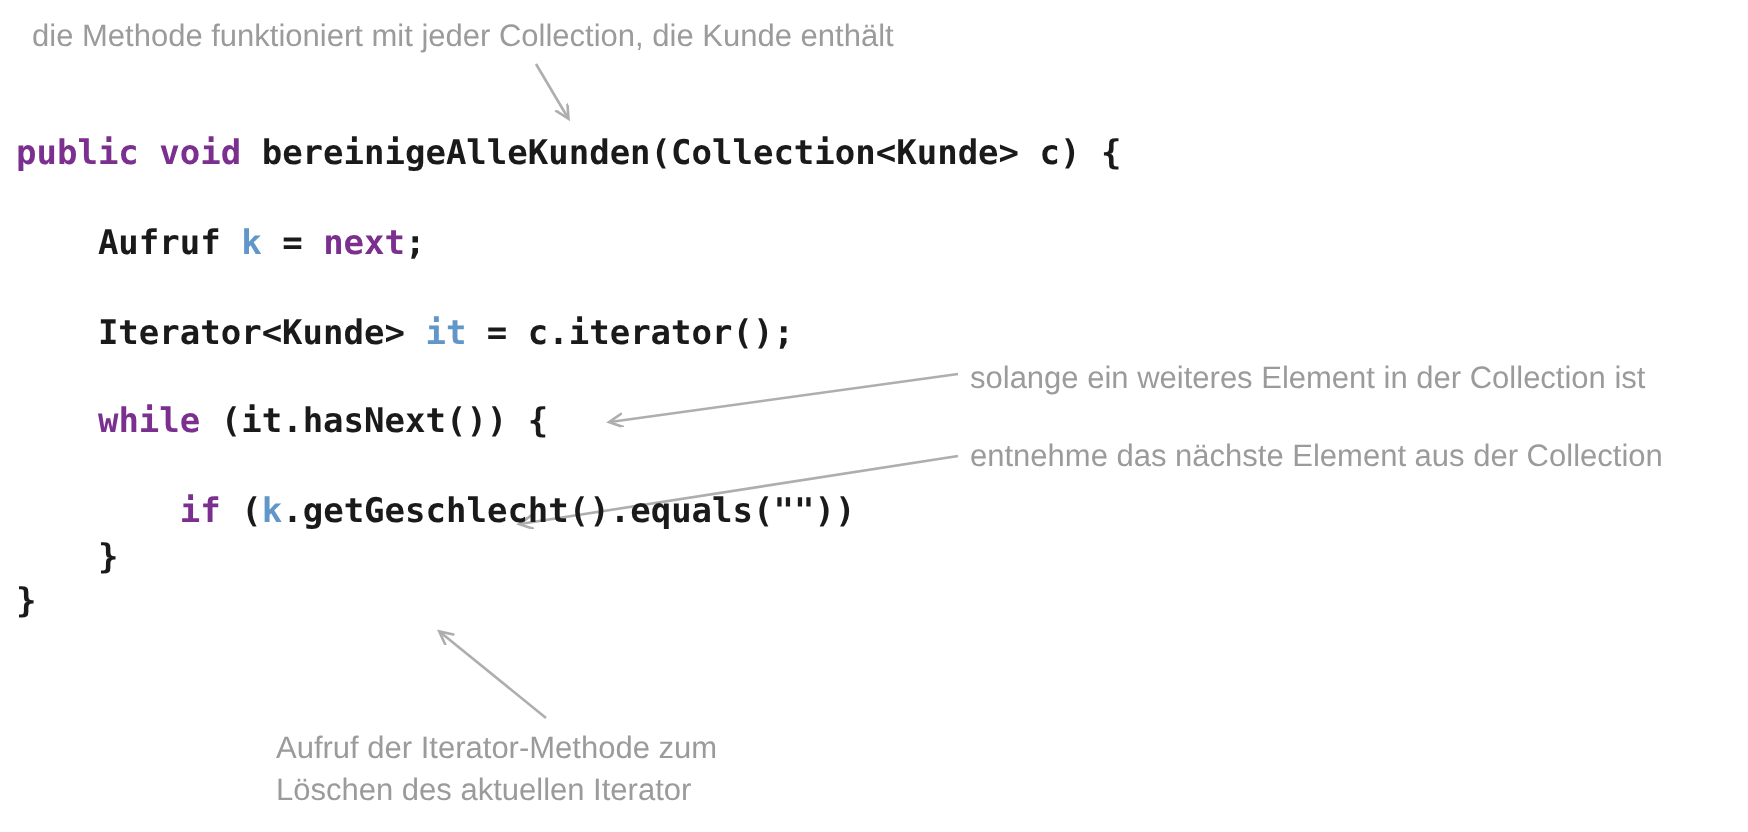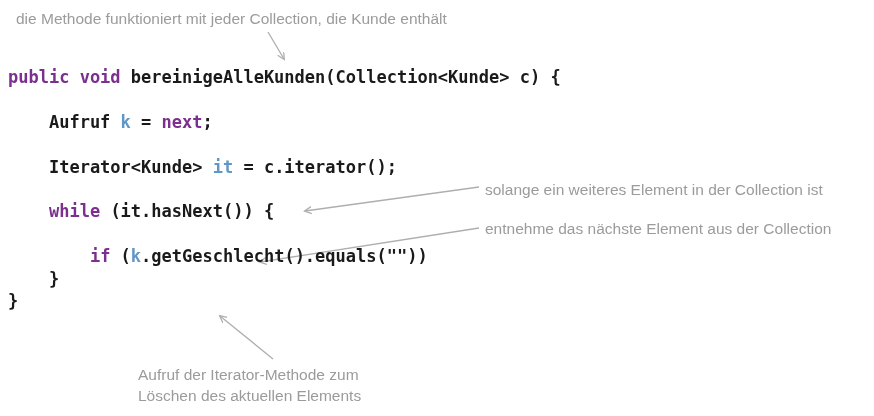--- a/index.html
+++ b/index.html
@@ -71,21 +71,21 @@
   </svg>
 
   <div class="ann ann-top">die Methode funktioniert mit jeder Collection, die Kunde enthält</div>
 
   <div class="ann ann-while">solange ein weiteres Element in der Collection ist</div>
 
   <div class="ann ann-next">entnehme das nächste Element aus der Collection</div>
 
   <div class="ann ann-remove">
     <div>Aufruf der Iterator-Methode zum</div>
-    <div>Löschen des aktuellen Elements</div>
+    <div>Löschen des aktuellen Iterator</div>
   </div>
 
   <div class="code" id="code-block">
       <div class="code-line"><span class="seg-kw">public void</span><span class="seg-pl"> bereinigeAlleKunden(Collection&lt;Kunde&gt; c) {</span></div>
       <div class="code-line"></div>
       <div class="code-line"><span class="seg-pl">    Aufruf </span><span class="seg-var">k</span><span class="seg-pl"> = </span><span class="seg-kw">next</span><span class="seg-pl">;</span></div>
       <div class="code-line"></div>
       <div class="code-line"><span class="seg-pl">    Iterator&lt;Kunde&gt; </span><span class="seg-var">it</span><span class="seg-pl"> = c.iterator();</span></div>
       <div class="code-line"></div>
       <div class="code-line"><span class="seg-pl">    </span><span class="seg-kw">while</span><span class="seg-pl"> (it.hasNext()) {</span></div>

